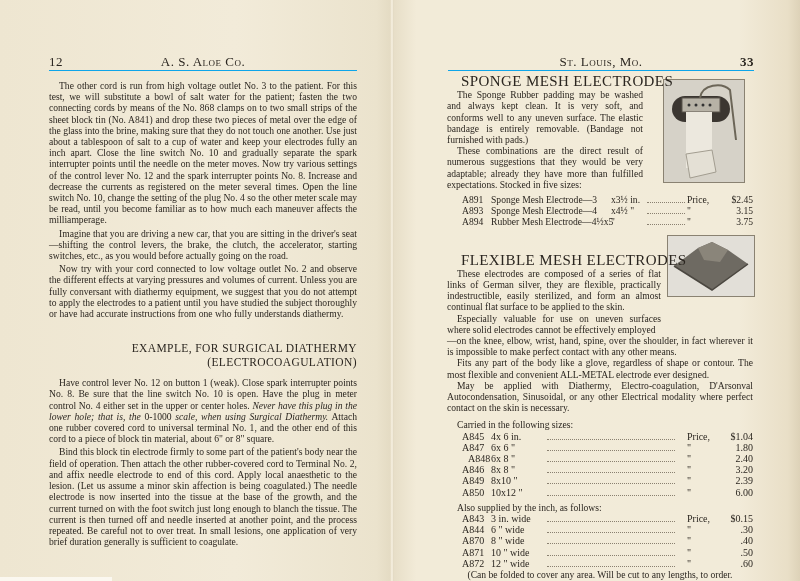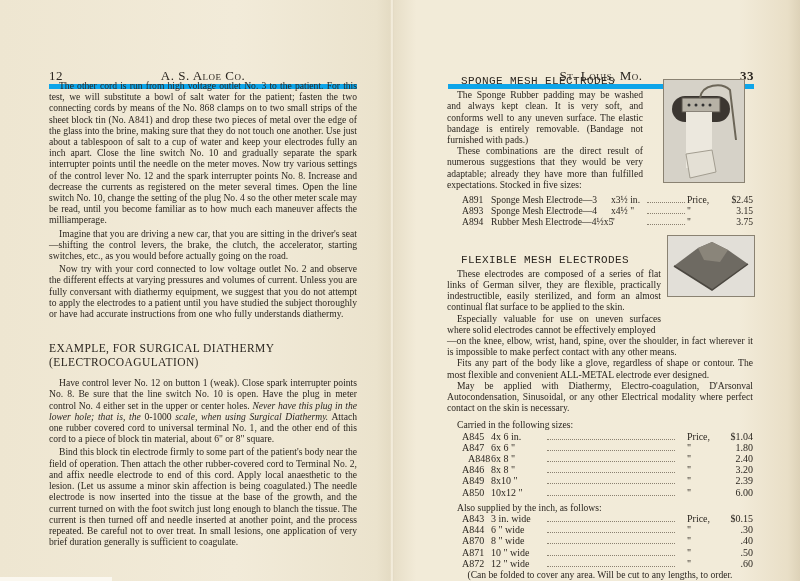--- a/index.html
+++ b/index.html
@@ -16,39 +16,39 @@
     background: #f1ead7;
   }
   .page-left { left: 0; width: 392px;
     background: linear-gradient(to right, #eee6d1 0%, #f2ebd9 60%, #ebe3cd 96%, #e3dac2 100%); }
   .page-right { left: 392px; width: 408px;
     background: linear-gradient(to right, #e6ddc6 0%, #f2ebd8 6%, #f2ebd9 85%, #e9dfc7 97%, #ddd2b8 100%); }
   .gutter { position: absolute; left: 390px; top: 0; width: 4px; height: 581px;
     background: linear-gradient(to right, #e2d8bf, #f8f2e3, #ddd3ba); }
   .bottom-strip { position: absolute; left: 0; top: 577px; width: 112px; height: 4px; background: #fbf8f0; }
 
-  .header { position: absolute; top: 68px; height: 16px; border-bottom: 5px solid #0ea5e9;
+  .header { position: absolute; top: 54px; height: 16px; border-bottom: 1px solid #0ea5e9;
     font-size: 13px; letter-spacing: 0.5px; }
   .header .num { position: absolute; top: 0; }
   .header .title { position: absolute; top: 0; width: 100%; text-align: center; font-variant: small-caps; }
   .left-header { left: 49px; width: 308px; }
   .left-header .num { left: 0; }
   .right-header { left: 448px; width: 306px; }
   .right-header .num { right: 0; font-weight: bold; }
 
   .text { font-size: 9.6px; line-height: 11.2px; text-align: justify; }
   .text p { margin: 0; text-indent: 10px; }
   .left-body { position: absolute; left: 49px; top: 80px; width: 308px; }
   .left-body p + p { margin-top: 2px; }
-  .section-title { text-align: left; font-size: 11.5px; line-height: 14px; letter-spacing: 0.4px; margin: 22px 0 8px 0; }
+  .section-title { text-align: right; font-size: 11.5px; line-height: 14px; letter-spacing: 0.4px; margin: 22px 0 8px 0; }
   .section-title span { display: block; }
   em { font-style: italic; }
 
   .right-body { position: absolute; left: 447px; top: 76px; width: 306px; }
-  .r-title { font-size: 11px; letter-spacing: 0.4px; margin: 0 0 2px 14px; font-family: Liberation Mono, monospace; }
+  .r-title { font-size: 15px; letter-spacing: 0.4px; margin: 0 0 2px 14px; }
   .narrow { width: 196px; }
   .prod-table { margin: 4px 0 0 0; font-size: 9.6px; line-height: 11.2px; }
   .prod-row { position: relative; height: 11.2px; white-space: nowrap; }
   .prod-row span { position: absolute; top: 0; }
 
   .photo { position: absolute; border: 1px solid #8a8272; }
   .photo-sponge { left: 663px; top: 79px; width: 80px; height: 102px; background: #d9d5cb; }
   .photo-flex { left: 667px; top: 235px; width: 86px; height: 60px; background: #e0ddd6; }
 
   .list-block { font-size: 10px; line-height: 11.2px; }

